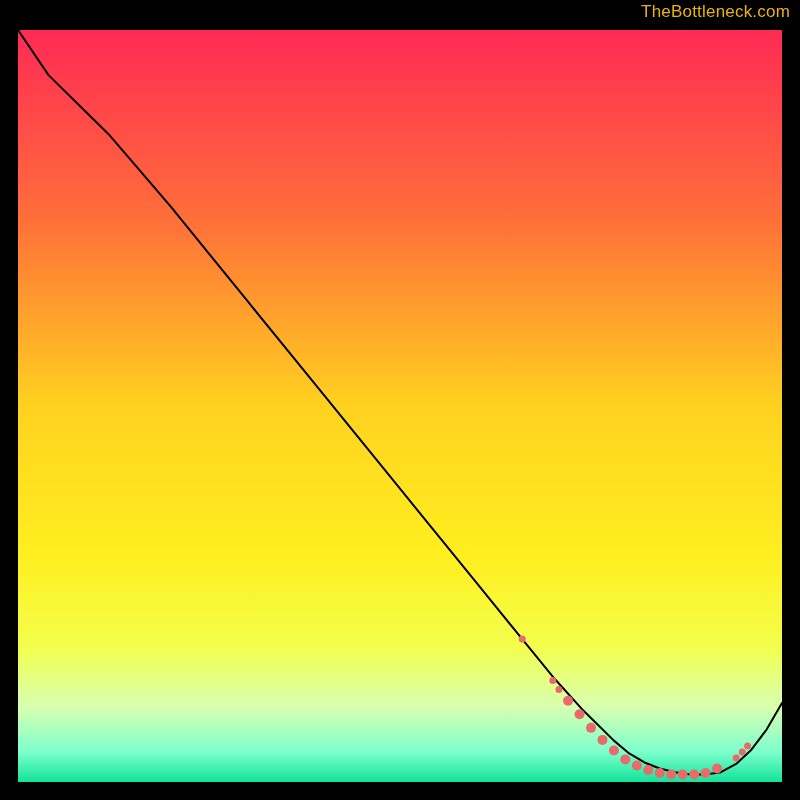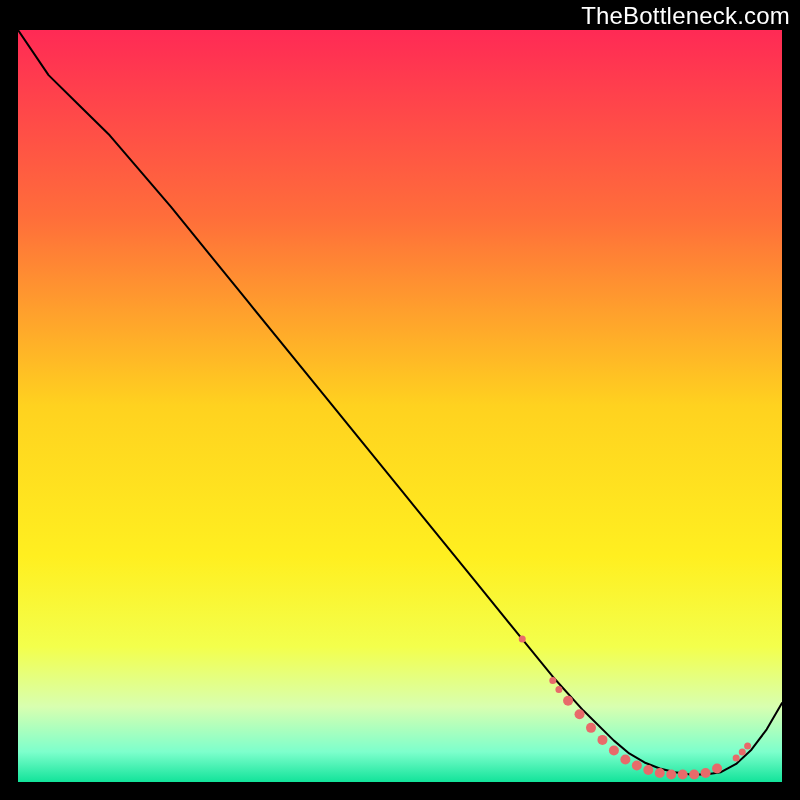--- a/index.html
+++ b/index.html
@@ -8,23 +8,23 @@
     position: relative;
     width: 800px;
     height: 800px;
     background: #000;
   }
   .attribution {
     position: absolute;
     top: 2px;
     right: 10px;
     font-family: Arial, Helvetica, sans-serif;
-    font-size: 24px;
+    font-size: 17px;
     font-weight: 500;
-    color: #ffffff;
+    color: #eab308;
     letter-spacing: 0.2px;
   }
   .plot-wrap {
     position: absolute;
     left: 18px;
     top: 30px;
     width: 764px;
     height: 752px;
   }
   svg { display: block; }

